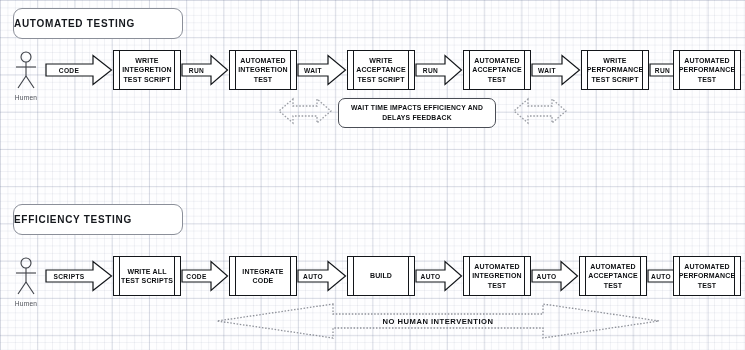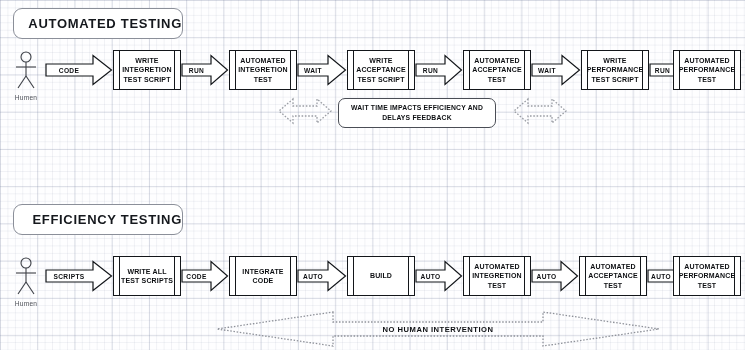--- a/index.html
+++ b/index.html
@@ -30,25 +30,25 @@
 
   
   .section-title {
     position: absolute;
     box-sizing: border-box;
     background: #ffffff;
     border: 1.4px solid #8b8f99;
     border-radius: 9px;
     display: flex;
     align-items: center;
-    justify-content: flex-end;
+    justify-content: flex-start;
     font-weight: bold;
     letter-spacing: 0.7px;
     color: #15181d;
-    font-size: 13px;
+    font-size: 10px;
   }
 
   
   .proc {
     position: absolute;
     box-sizing: border-box;
     background: #ffffff;
     border: 1.3px solid #13161a;
   }
   .proc .bar-l, .proc .bar-r {
@@ -404,20 +404,20 @@
     <span class="bar-r"></span>
     <div class="txt">
       <span>
         <span>AUTOMATED</span><br>
         <span>PERFORMANCE</span><br>
         <span>TEST</span>
       </span>
     </div>
   </div>
 
-  <div class="widearrow" style="left:213px; top:308px; width:450px; height:42px;">
+  <div class="widearrow" style="left:213px; top:300px; width:450px; height:42px;">
     <svg width="450" height="42" viewBox="0 0 450 42">
       <path d="M120,4 L120,14 L330,14 L330,4 L446,21 L330,38 L330,28 L120,28 L120,38 L4,21 Z" fill="none" stroke="#8e9199" stroke-width="1.3" stroke-dasharray="1.5 1.7" stroke-linejoin="miter"></path>
     </svg>
     <div class="walabel">NO HUMAN INTERVENTION</div>
   </div>
 
 </div>
 
 </body></html>

